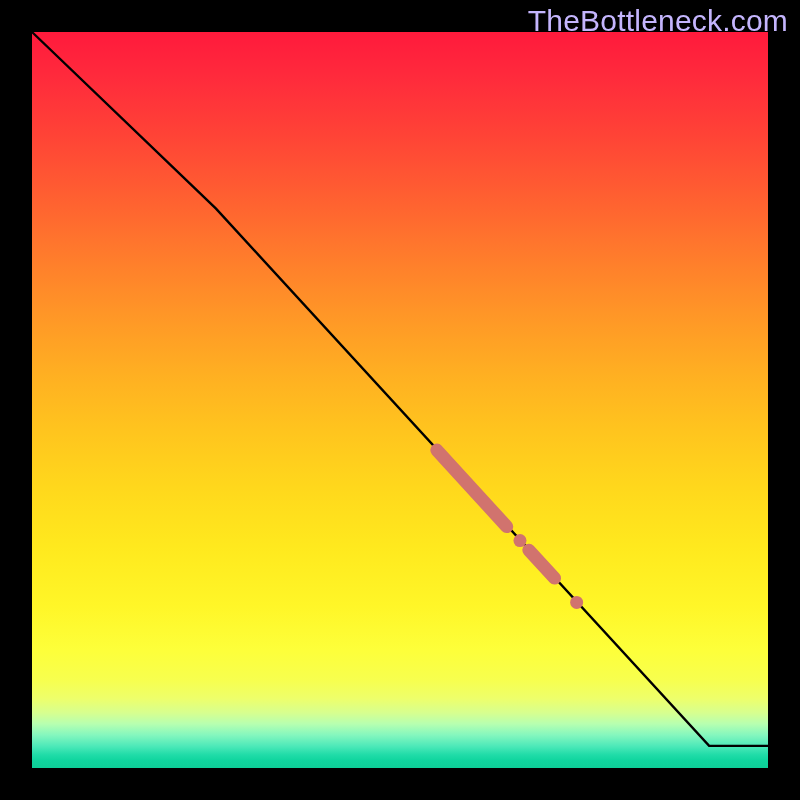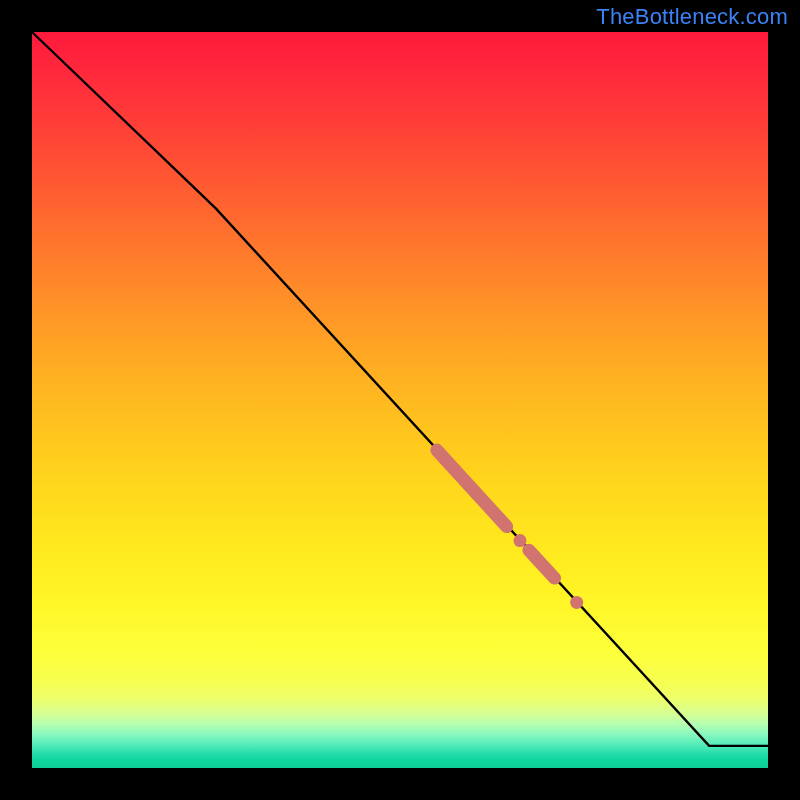--- a/index.html
+++ b/index.html
@@ -45,22 +45,22 @@
       #4ee9b9 97%,
       #20dca8 98.2%,
       #0fd59e 99%,
       #0ecf98 100%
     );
   }
   .watermark {
     position: absolute;
     top: 4px;
     right: 12px;
-    color: #3b82f6;
-    font-size: 22px;
+    color: #c4b5fd;
+    font-size: 30px;
     font-weight: 500;
     letter-spacing: 0.2px;
     user-select: none;
   }
   svg.overlay {
     position: absolute;
     left: 0;
     top: 0;
     width: 736px;
     height: 736px;

